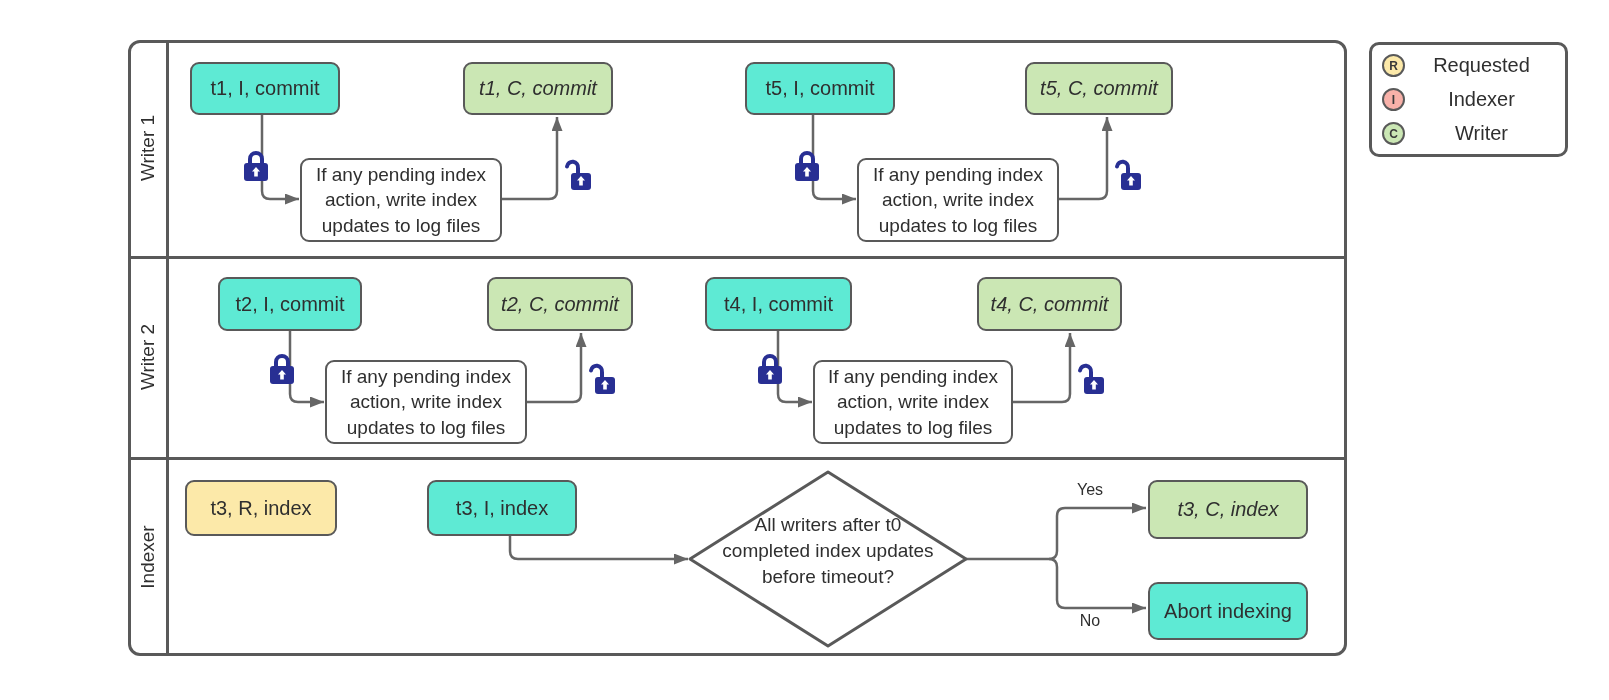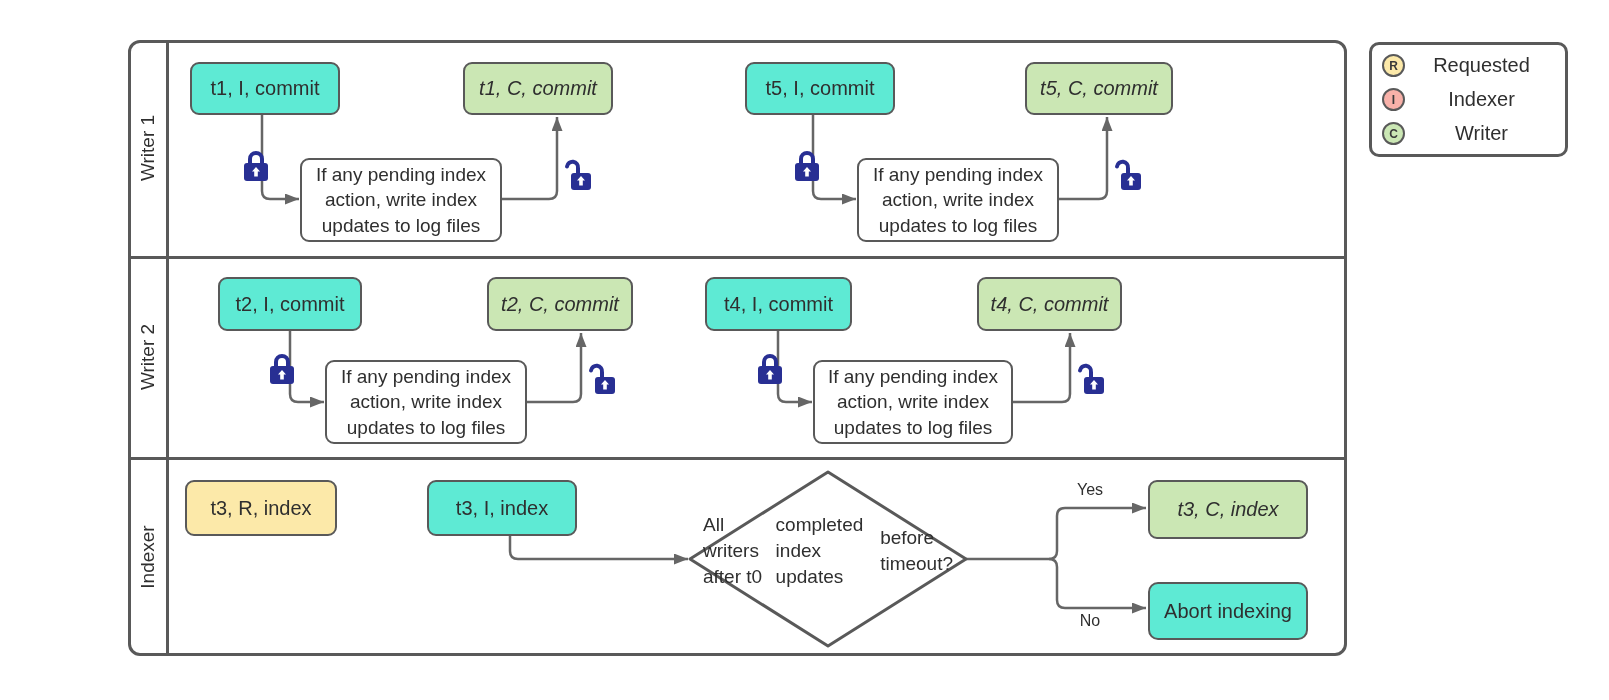--- a/index.html
+++ b/index.html
@@ -21,21 +21,21 @@
   .node{position:absolute;box-sizing:border-box;border:2.5px solid #595959;
         border-radius:9px;display:flex;align-items:center;justify-content:center;
         font-size:20px;color:#2f2f2f;text-align:center;background:#fff;}
   .inflight{background:#5eead4;}
   .commit{background:#cbe7b4;font-style:italic;}
   .requested{background:#fce9a9;}
   .proc{flex-direction:column;font-size:19px;line-height:1.34;background:#ffffff;}
 
   
   .decision-text{position:absolute;left:703px;top:511px;width:250px;height:80px;
-        display:flex;flex-direction:row;align-items:center;justify-content:center;
+        display:flex;flex-direction:column;align-items:center;justify-content:center;
         font-size:19px;line-height:1.38;}
   .branch-label{position:absolute;font-size:16px;color:#2f2f2f;}
 
   .lock{position:absolute;}
 
   
   .legend{position:absolute;left:1369px;top:42px;width:199px;height:115px;
         box-sizing:border-box;border:3px solid #595959;border-radius:10px;
         padding:9px 12px 9px 10px;display:flex;flex-direction:column;
         justify-content:space-between;background:#fff;}

